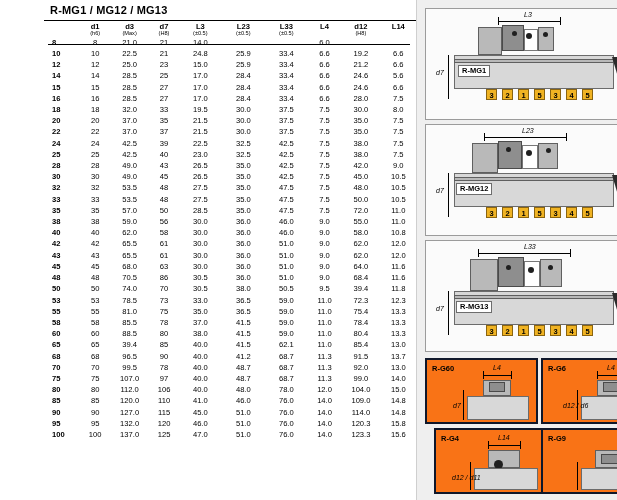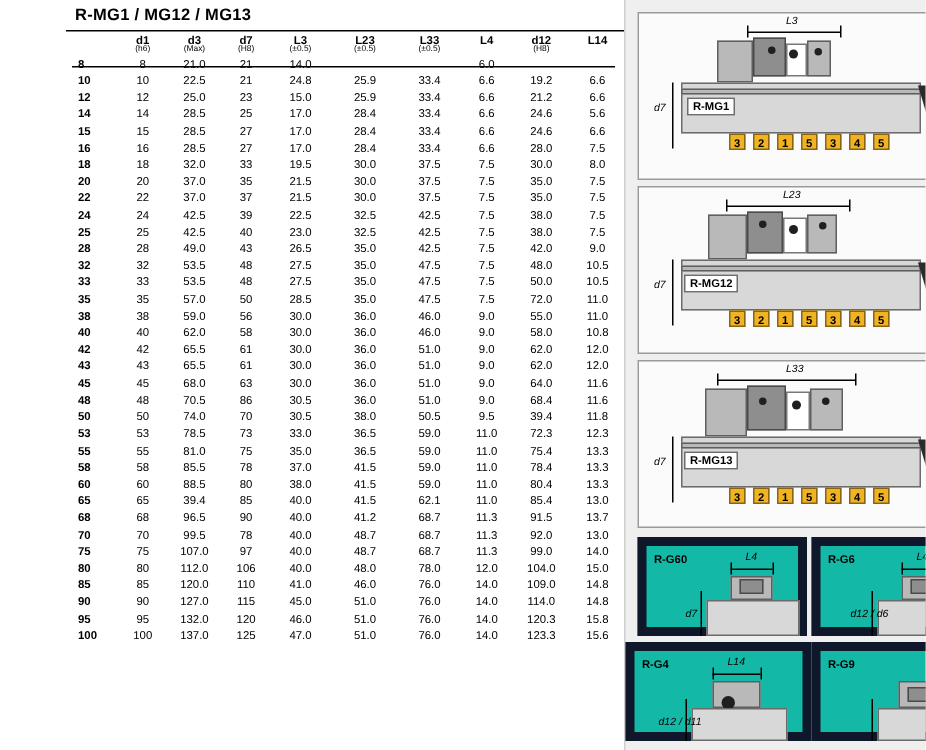--- a/index.html
+++ b/index.html
@@ -100,21 +100,21 @@
   }
   .shaft{
     position:absolute;background:#d8d8d8;border:1px solid #6b6b6b;box-sizing:border-box;
   }
   .metal{position:absolute;background:#b9b9b9;border:1px solid #5f5f5f;box-sizing:border-box;}
   .metald{position:absolute;background:#8e8e8e;border:1px solid #4a4a4a;box-sizing:border-box;}
   .black{position:absolute;background:#1f1f1f;}
   .white{position:absolute;background:#fff;border:1px solid #777;box-sizing:border-box;}
   .arrowline{position:absolute;height:1px;background:#000;}
   .vline{position:absolute;width:1px;background:#000;}
-  .smallfig{position:absolute;border:6px solid #0f172a;background:#14b8a6;box-sizing:border-box;}
+  .smallfig{position:absolute;border:2px solid #0f172a;background:#f97316;box-sizing:border-box;}
   .smalllabel{position:absolute;font-size:7.5px;font-weight:bold;}
 </style>
 </head>
 <body>
 
 <div class="page">
 
   <div class="left">
     <div class="title">R-MG1 / MG12 / MG13</div>
     <div class="titlerule"></div>
@@ -300,20 +300,32 @@
             <td class="c0">28</td>
             <td class="c1">28</td>
             <td class="c2">49.0</td>
             <td class="c3">43</td>
             <td class="c4">26.5</td>
             <td class="c5">35.0</td>
             <td class="c6">42.5</td>
             <td class="c7">7.5</td>
             <td class="c8">42.0</td>
             <td class="c9">9.0</td>
+          </tr>
+          <tr>
+            <td class="c0">30</td>
+            <td class="c1">30</td>
+            <td class="c2">49.0</td>
+            <td class="c3">45</td>
+            <td class="c4">26.5</td>
+            <td class="c5">35.0</td>
+            <td class="c6">42.5</td>
+            <td class="c7">7.5</td>
+            <td class="c8">45.0</td>
+            <td class="c9">10.5</td>
           </tr>
           <tr>
             <td class="c0">32</td>
             <td class="c1">32</td>
             <td class="c2">53.5</td>
             <td class="c3">48</td>
             <td class="c4">27.5</td>
             <td class="c5">35.0</td>
             <td class="c6">47.5</td>
             <td class="c7">7.5</td>
@@ -716,21 +728,21 @@
       <div class="arrowline" style="left:54px;top:15px;width:28px;"></div>
       <div class="vline" style="left:54px;top:11px;height:8px;"></div>
       <div class="vline" style="left:82px;top:11px;height:8px;"></div>
       <div class="metal" style="left:54px;top:20px;width:28px;height:16px;"></div>
       <div class="metald" style="left:60px;top:22px;width:16px;height:10px;"></div>
       <div class="shaft" style="left:38px;top:36px;width:62px;height:24px;"></div>
       <div class="dimlbl" style="left:20px;top:42px;">d12 / d6</div>
       <div class="vline" style="left:34px;top:30px;height:30px;"></div>
     </div>
 
-    <div class="smallfig" style="left:0;top:428px;width:124px;height:66px;">
+    <div class="smallfig" style="left:17px;top:428px;width:124px;height:66px;">
       <div class="smalllabel" style="left:5px;top:4px;">R-G4</div>
       <div class="dimlbl" style="left:62px;top:4px;">L14</div>
       <div class="arrowline" style="left:52px;top:15px;width:32px;"></div>
       <div class="vline" style="left:52px;top:11px;height:8px;"></div>
       <div class="vline" style="left:84px;top:11px;height:8px;"></div>
       <div class="metal" style="left:52px;top:20px;width:32px;height:18px;"></div>
       <div class="black" style="left:58px;top:30px;width:9px;height:9px;border-radius:50%;"></div>
       <div class="shaft" style="left:38px;top:38px;width:64px;height:22px;"></div>
       <div class="dimlbl" style="left:16px;top:44px;">d12 / d11</div>
       <div class="vline" style="left:34px;top:32px;height:28px;"></div>

